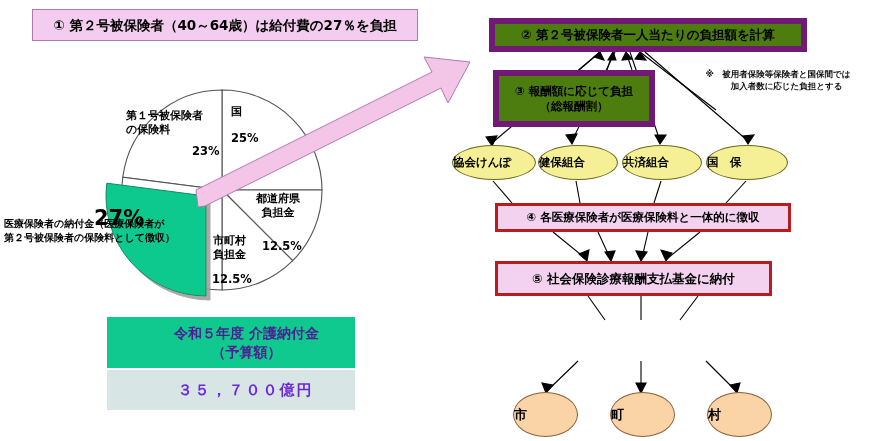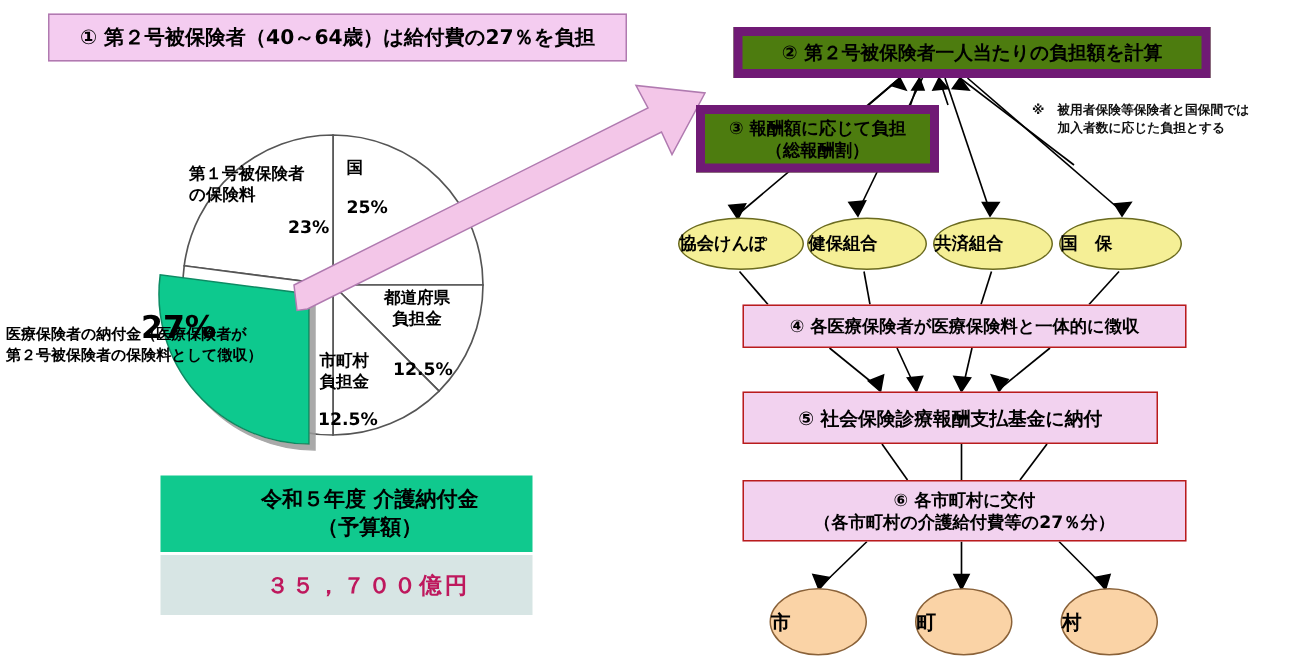--- a/index.html
+++ b/index.html
@@ -13,31 +13,31 @@
   .abs{position:absolute;}
 
   
   .pinkbox{
     background:#f4ccf0;border:1px solid #b07ab0;
     display:flex;align-items:center;justify-content:center;
     text-align:center;line-height:1.25;font-weight:bold;
     box-sizing:border-box;
   }
   .pinkbox.redline{border:6px solid #701a75;background:#4d7c0f;}
-  .pinkbox.flow{background:#f2d2ef;border:1px solid #b91c1c;}
+  .pinkbox.flow{background:#f2d2ef;border:3px solid #b91c1c;}
 
   .greenbox{
     background:#10c98e;display:flex;align-items:center;justify-content:center;
-    text-align:center;font-weight:bold;color:#000000;line-height:1.3;
+    text-align:center;font-weight:bold;color:#4c1d95;line-height:1.3;
     box-sizing:border-box;
     padding-left:31px;
   }
   .valuebox{
     background:#d7e5e4;display:flex;align-items:center;justify-content:center;
-    text-align:center;font-weight:bold;color:#be185d;letter-spacing:2px;
+    text-align:center;font-weight:bold;color:#6d28d9;letter-spacing:2px;
     box-sizing:border-box;
     padding-left:29px;
   }
 
   .ell{
     border-radius:50%;display:flex;align-items:center;justify-content:flex-start;
     text-align:center;font-weight:bold;box-sizing:border-box;
   }
   .ell.yellow{background:#f5ef96;border:1px solid #6b6b20;}
   .ell.orange{background:#fad3a6;border:1px solid #8a6239;}
@@ -163,28 +163,28 @@
     </div>
   </div>
   <div class="abs valuebox" style="left:107px;top:370px;width:248px;height:40px;font-size:15px;">
     <span>３５，７００億円</span>
   </div>
 
   <div class="abs pinkbox redline" style="left:489px;top:18px;width:318px;height:34px;font-size:12.5px;">
     <span>② 第２号被保険者一人当たりの負担額を計算</span>
   </div>
 
-  <div class="abs pinkbox redline" style="left:464px;top:70px;width:162px;height:45px;font-size:11.5px;">
+  <div class="abs pinkbox redline" style="left:493px;top:70px;width:162px;height:57px;font-size:11.5px;">
     <div>
       <div>③ 報酬額に応じて負担</div>
       <div>（総報酬割）</div>
     </div>
   </div>
 
-  <div class="abs note" style="left:688px;top:68px;width:180px;">※　被用者保険等保険者と国保間では
+  <div class="abs note" style="left:688px;top:68px;width:180px;text-align:center;">※　被用者保険等保険者と国保間では
 　　加入者数に応じた負担とする</div>
 
   <div class="abs ell yellow" style="left:452px;top:145px;width:84px;height:35px;font-size:11.5px;">
     <span>協会けんぽ</span>
   </div>
   <div class="abs ell yellow" style="left:538px;top:145px;width:80px;height:35px;font-size:11.5px;">
     <span>健保組合</span>
   </div>
   <div class="abs ell yellow" style="left:622px;top:145px;width:80px;height:35px;font-size:11.5px;">
     <span>共済組合</span>
@@ -194,26 +194,20 @@
   </div>
 
   <div class="abs pinkbox flow" style="left:495px;top:203px;width:296px;height:29px;font-size:11.5px;">
     <span>④ 各医療保険者が医療保険料と一体的に徴収</span>
   </div>
 
   <div class="abs pinkbox flow" style="left:495px;top:261px;width:277px;height:35px;font-size:12.5px;">
     <span>⑤ 社会保険診療報酬支払基金に納付</span>
   </div>
 
-  <div class="abs pinkbox flow" style="left:495px;top:320px;width:296px;height:41px;font-size:11.5px;">
-    <div>
-      <div>⑥ 各市町村に交付</div>
-      <div>（各市町村の介護給付費等の27％分）</div>
-    </div>
-  </div>
 
   <div class="abs ell orange" style="left:513px;top:392px;width:65px;height:45px;font-size:13px;">
     <span>市</span>
   </div>
   <div class="abs ell orange" style="left:610px;top:392px;width:65px;height:45px;font-size:13px;">
     <span>町</span>
   </div>
   <div class="abs ell orange" style="left:707px;top:392px;width:65px;height:45px;font-size:13px;">
     <span>村</span>
   </div>

